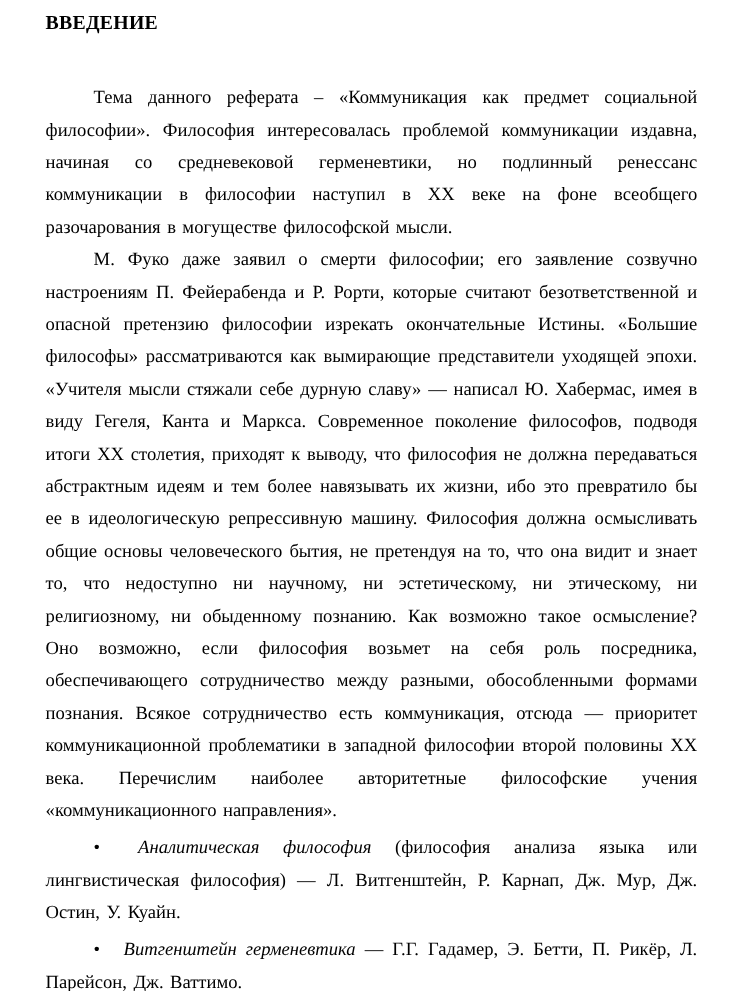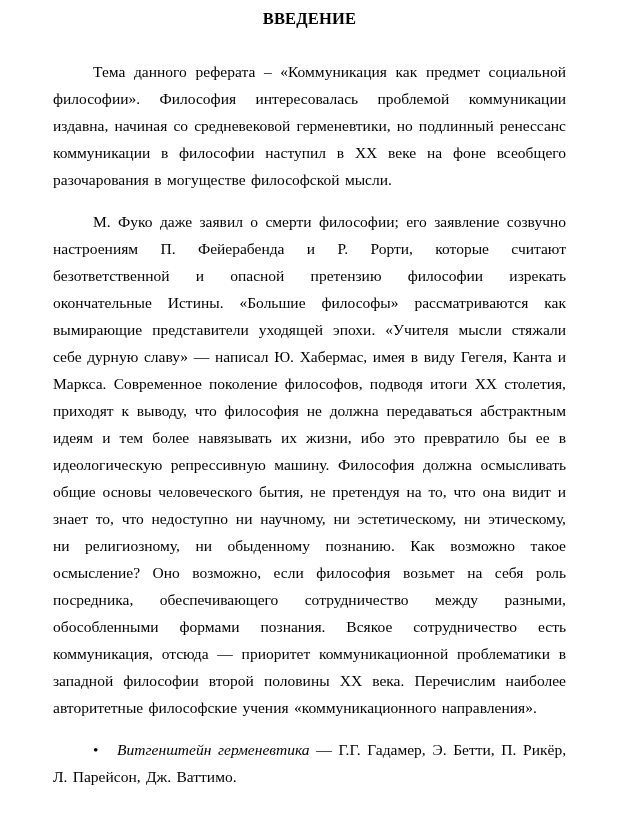--- a/index.html
+++ b/index.html
@@ -14,27 +14,26 @@
     box-sizing: border-box;
     background: #ffffff;
     color: #000000;
     font-family: "Liberation Serif", "DejaVu Serif", serif;
     padding: 9px 36px 0 38px;
     overflow: hidden;
   }
   .heading {
     font-size: 16.5px;
     font-weight: 700;
-    margin: 0 0 29px 0;
+    margin: 0 0 39px 0;
     line-height: 20px;
     letter-spacing: 0.2px;
-    text-align: center;
   }
   .para {
-    margin: 15px;
+    margin: 0;
     font-size: 15.5px;
     line-height: 27px;
     text-align: justify;
     text-indent: 40px;
     word-spacing: 1.5px;
   }
   .bullet-item {
     margin-top: 4px;
   }
   .bullet-char {
@@ -48,20 +47,25 @@
 <body>
 
 <div class="page">
 
   <h1 class="heading">ВВЕДЕНИЕ</h1>
 
   <p class="para">Тема данного реферата – «Коммуникация как предмет социальной философии». Философия интересовалась проблемой коммуникации издавна, начиная со средневековой герменевтики, но подлинный ренессанс коммуникации в философии наступил в XX веке на фоне всеобщего разочарования в могуществе философской мысли.</p>
 
   <p class="para">М. Фуко даже заявил о смерти философии; его заявление созвучно настроениям П. Фейерабенда и Р. Рорти, которые считают безответственной и опасной претензию философии изрекать окончательные Истины. «Большие философы» рассматриваются как вымирающие представители уходящей эпохи. «Учителя мысли стяжали себе дурную славу» — написал Ю. Хабермас, имея в виду Гегеля, Канта и Маркса. Современное поколение философов, подводя итоги XX столетия, приходят к выводу, что философия не должна передаваться абстрактным идеям и тем более навязывать их жизни, ибо это превратило бы ее в идеологическую репрессивную машину. Философия должна осмысливать общие основы человеческого бытия, не претендуя на то, что она видит и знает то, что недоступно ни научному, ни эстетическому, ни этическому, ни религиозному, ни обыденному познанию. Как возможно такое осмысление? Оно возможно, если философия возьмет на себя роль посредника, обеспечивающего сотрудничество между разными, обособленными формами познания. Всякое сотрудничество есть коммуникация, отсюда — приоритет коммуникационной проблематики в западной философии второй половины XX века. Перечислим наиболее авторитетные философские учения «коммуникационного направления».</p>
 
+  <p class="para bullet-item">
+    <span class="bullet-char">•</span>
+    <span class="term">Аналитическая философия</span>
+    <span>(философия анализа языка или лингвистическая философия) — Л. Витгенштейн, Р. Карнап, Дж. Мур, Дж. Остин, У. Куайн.</span>
+  </p>
 
   <p class="para bullet-item">
     <span class="bullet-char">•</span>
     <span class="term">Витгенштейн герменевтика</span>
     <span>— Г.Г. Гадамер, Э. Бетти, П. Рикёр, Л. Парейсон, Дж. Ваттимо.</span>
   </p>
 
 </div>
 
 </body></html>

